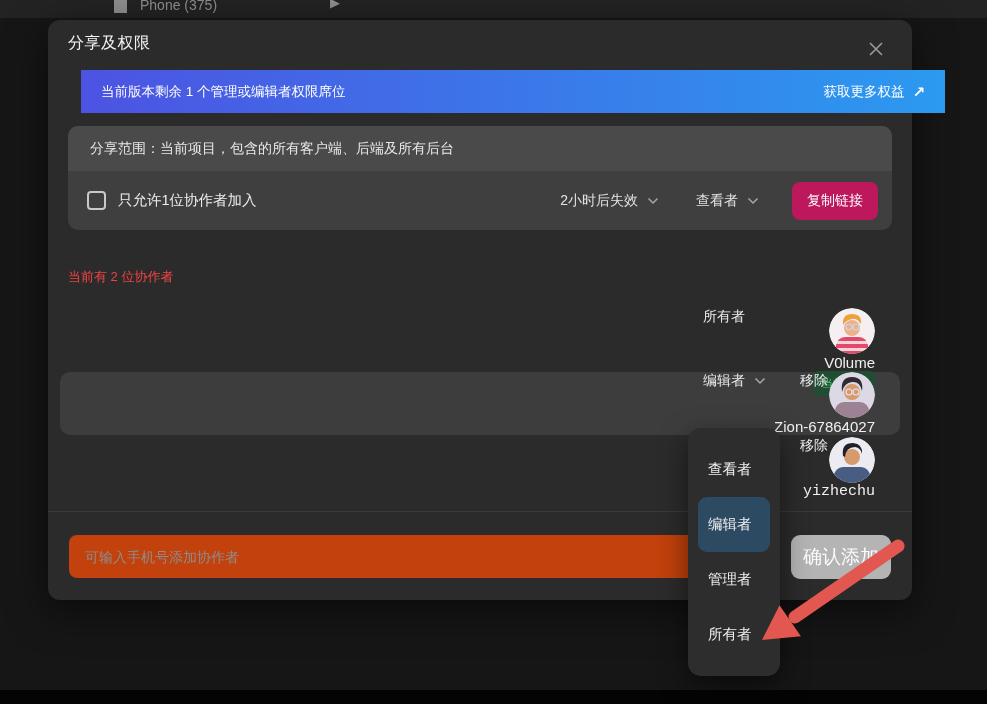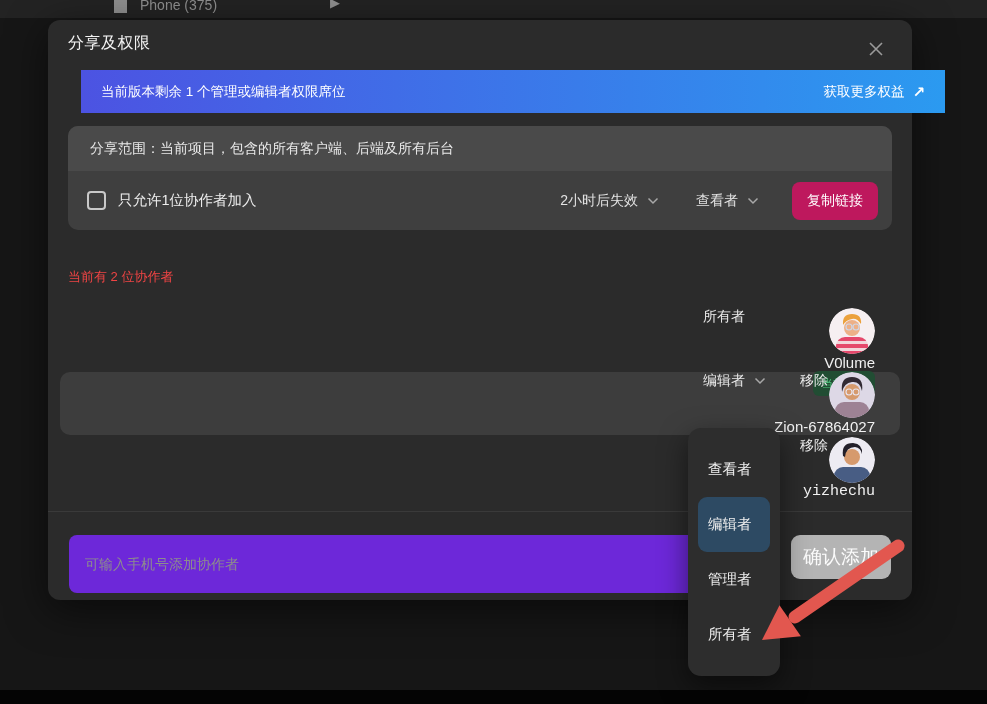--- a/index.html
+++ b/index.html
@@ -70,22 +70,22 @@
     margin-left:24px; background:#214d33; color:#4ecb7f; font-size:11px;
     padding:5px 9px; border-radius:6px;
   }
   .role-static { position:absolute; left:652px; color:#e9e9e9; font-size:14px; }
   .role-select { position:absolute; left:652px; display:flex; align-items:center; gap:9px; color:#e9e9e9; font-size:14px; cursor:pointer; }
   .role-select svg { stroke:#a8a8a8; }
   .remove-link { position:absolute; left:749px; color:#ededed; font-size:14px; cursor:pointer; }
 
   .footer-divider { position:absolute; left:0; top:491px; width:864px; height:1px; background:#3a3a3a; }
   .phone-input {
-    position:absolute; left:21px; top:515px; width:710px; height:58px;
-    background:#6d28d9; border:none; border-radius:8px; padding:0 16px;
+    position:absolute; left:21px; top:515px; width:710px; height:43px;
+    background:#c2410c; border:none; border-radius:8px; padding:0 16px;
     color:#e6e6e6; font-size:14px; font-family:inherit; outline:none;
   }
   .phone-input::placeholder { color:#8d8d8d; }
   .confirm-btn {
     position:absolute; left:743px; top:515px; width:100px; height:44px;
     background:#b4b4b4; color:#fbfbfb; border:none; border-radius:9px;
     font-size:19px; font-family:inherit; display:flex; align-items:center; justify-content:center;
   }
 
   

